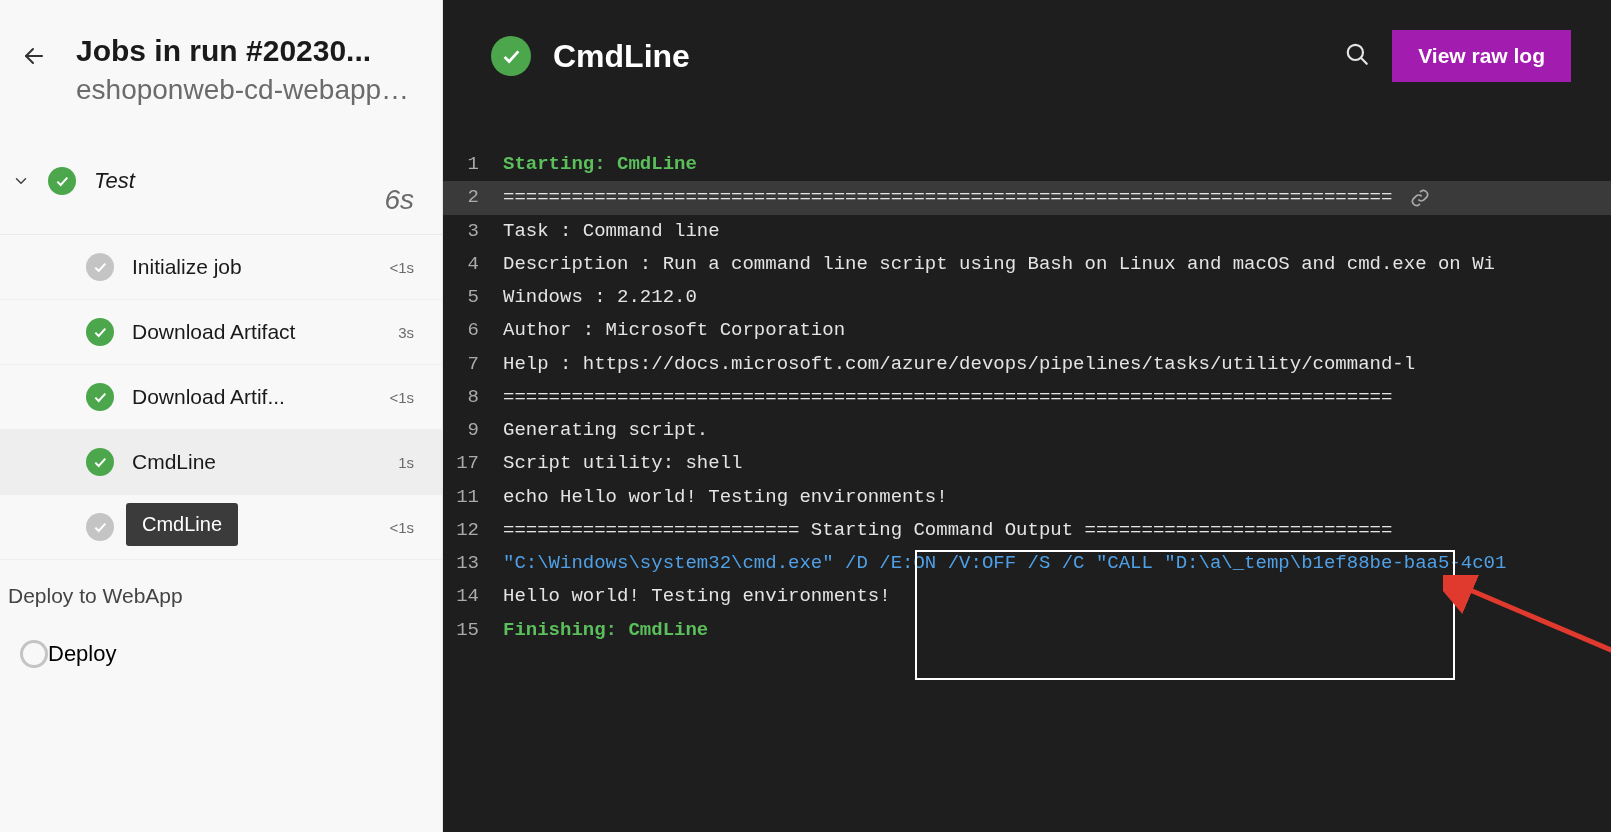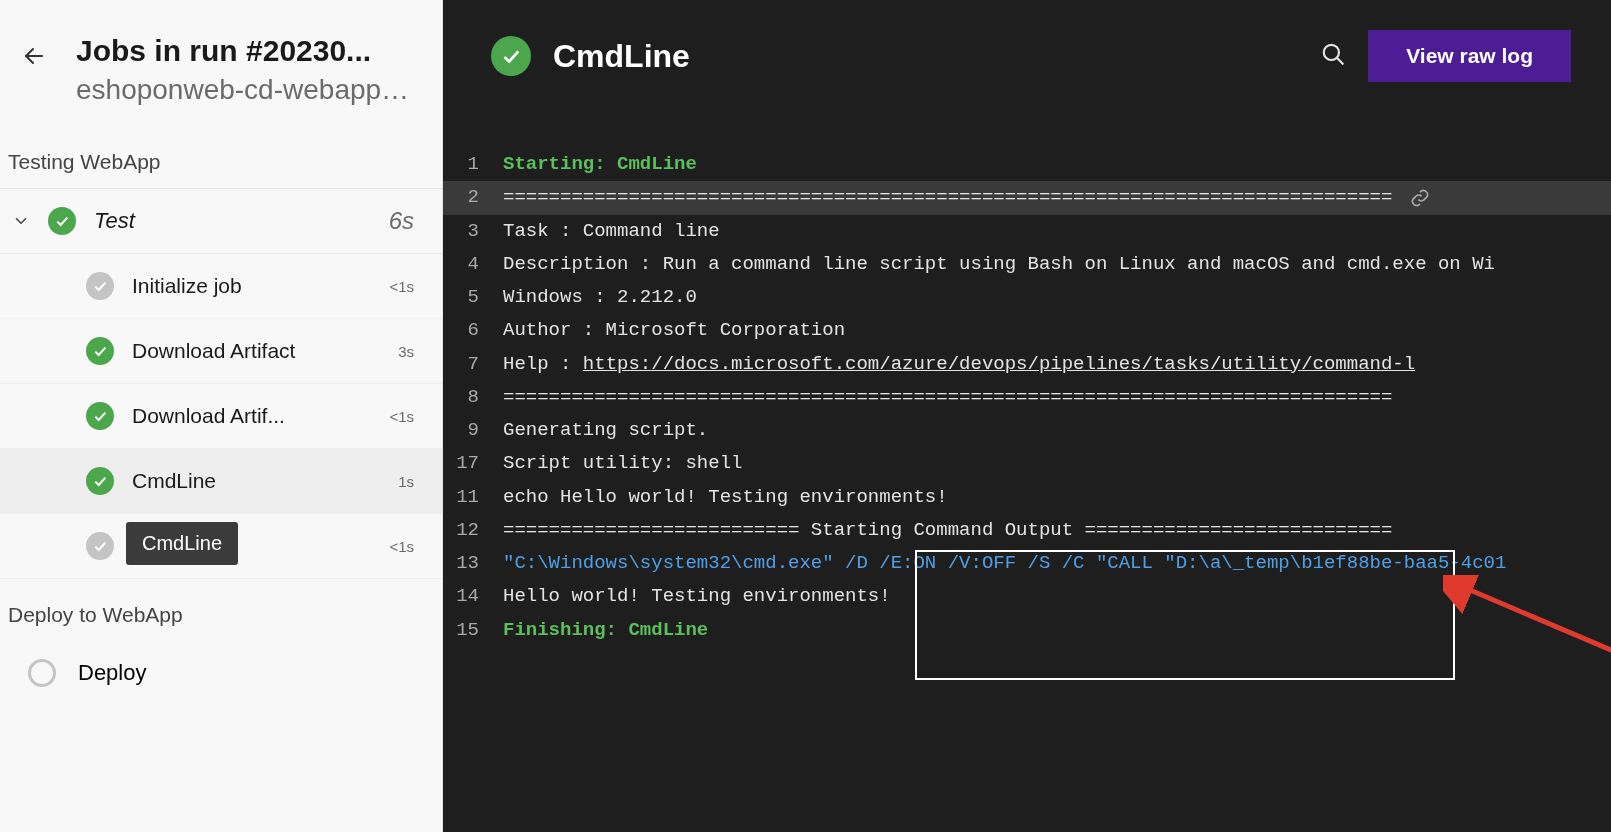--- a/index.html
+++ b/index.html
@@ -78,21 +78,21 @@
     gap: 18px;
     padding: 18px 28px 18px 12px;
     border-bottom: 1px solid #e9e9e9;
     font-size: 22px;
     cursor: pointer;
     font-style: italic;
   }
   .sb-job .chev { width: 18px; height: 18px; stroke: #444; flex-shrink: 0; }
   .sb-job .status-circle { margin-right: 0; }
   .sb-job .job-name { flex: 1; color: var(--text-dark); }
-  .sb-job .dur { color: var(--text-muted); font-size: 24px; }
+  .sb-job .dur { color: var(--text-muted); font-size: 28px; margin-top: 38px; }
 
   .sb-step {
     display: flex;
     align-items: center;
     gap: 18px;
     padding: 18px 28px 18px 86px;
     border-bottom: 1px solid #efefef;
     font-size: 21px;
     cursor: pointer;
     position: relative;
@@ -108,22 +108,21 @@
   .sb-step .dur { color: var(--text-muted); font-size: 15px; }
 
   .sb-stage2 {
     font-size: 21px;
     color: #444;
     padding: 24px 38px 14px 8px;
   }
   .sb-deploy {
     display: flex;
     align-items: center;
-    gap: 22px;
-    padding: 18px 28px 18px 28px;
+    padding: 18px 28px 18px 20px;
     font-size: 22px;
     cursor: pointer;
   }
   .open-circle {
     width: 28px; height: 28px;
     border: 3px solid var(--grey);
     border-radius: 50%;
     flex-shrink: 0;
   }
   .status-circle {
@@ -168,24 +167,24 @@
   .lp-header .status-circle { width: 40px; height: 40px; }
   .lp-header .status-circle svg { width: 22px; height: 22px; }
   .lp-title {
     flex: 1;
     color: #fff;
     font-size: 32px;
     font-weight: 600;
   }
   .lp-search svg { width: 26px; height: 26px; stroke: #e4e4e4; }
   .lp-raw {
-    background: #4c1d95;
+    background: #a21caf;
     color: #fff;
     border: none;
-    padding: 14px 38px;
+    padding: 14px 26px;
     font-size: 21px;
     font-weight: 600;
     cursor: pointer;
   }
   .log-body {
     flex: 1;
     font-family: Consolas, "Courier New", monospace;
     font-size: 19px;
     line-height: 1.75;
     overflow: hidden;
@@ -204,21 +203,21 @@
     width: 60px;
     text-align: right;
     color: var(--log-grey);
     flex-shrink: 0;
     padding-right: 24px;
     user-select: none;
   }
   .log-line .txt { color: var(--log-white); }
   .log-line.green .txt { color: var(--log-green); font-weight: 600; }
   .log-line.blue .txt { color: var(--log-blue); }
-  .log-line .txt a { color: var(--log-white); text-decoration: underline; }
+  .log-line .txt a { color: var(--log-white); }
   .log-line .link-icon {
     margin-left: 18px; width: 20px; height: 20px; stroke: var(--log-grey);
     flex-shrink:0;
   }
   .hl-box {
     position: absolute;
     border: 2px solid #fff;
     pointer-events: none;
     left: 472px; top: 550px;
     width: 540px; height: 130px;
@@ -242,21 +241,20 @@
             <line x1="20" y1="12" x2="4" y2="12"></line>
             <polyline points="11 5 4 12 11 19"></polyline>
           </svg>
       </div>
       <div class="sb-titles">
         <div class="sb-title">Jobs in run #20230...</div>
         <div class="sb-subtitle">eshoponweb-cd-webapp-code</div>
       </div>
     </div>
 
-    <div class="sb-stage">Testing WebApp</div>
 
     <div class="sb-job">
       <svg class="chev" viewBox="0 0 24 24" fill="none" stroke-width="2" stroke-linecap="round" stroke-linejoin="round">
           <polyline points="6 9 12 15 18 9"></polyline>
         </svg>
       <span class="status-circle ok">
           <svg viewBox="0 0 24 24">
             <polyline points="5 13 10 18 20 7"></polyline>
           </svg>
         </span>

